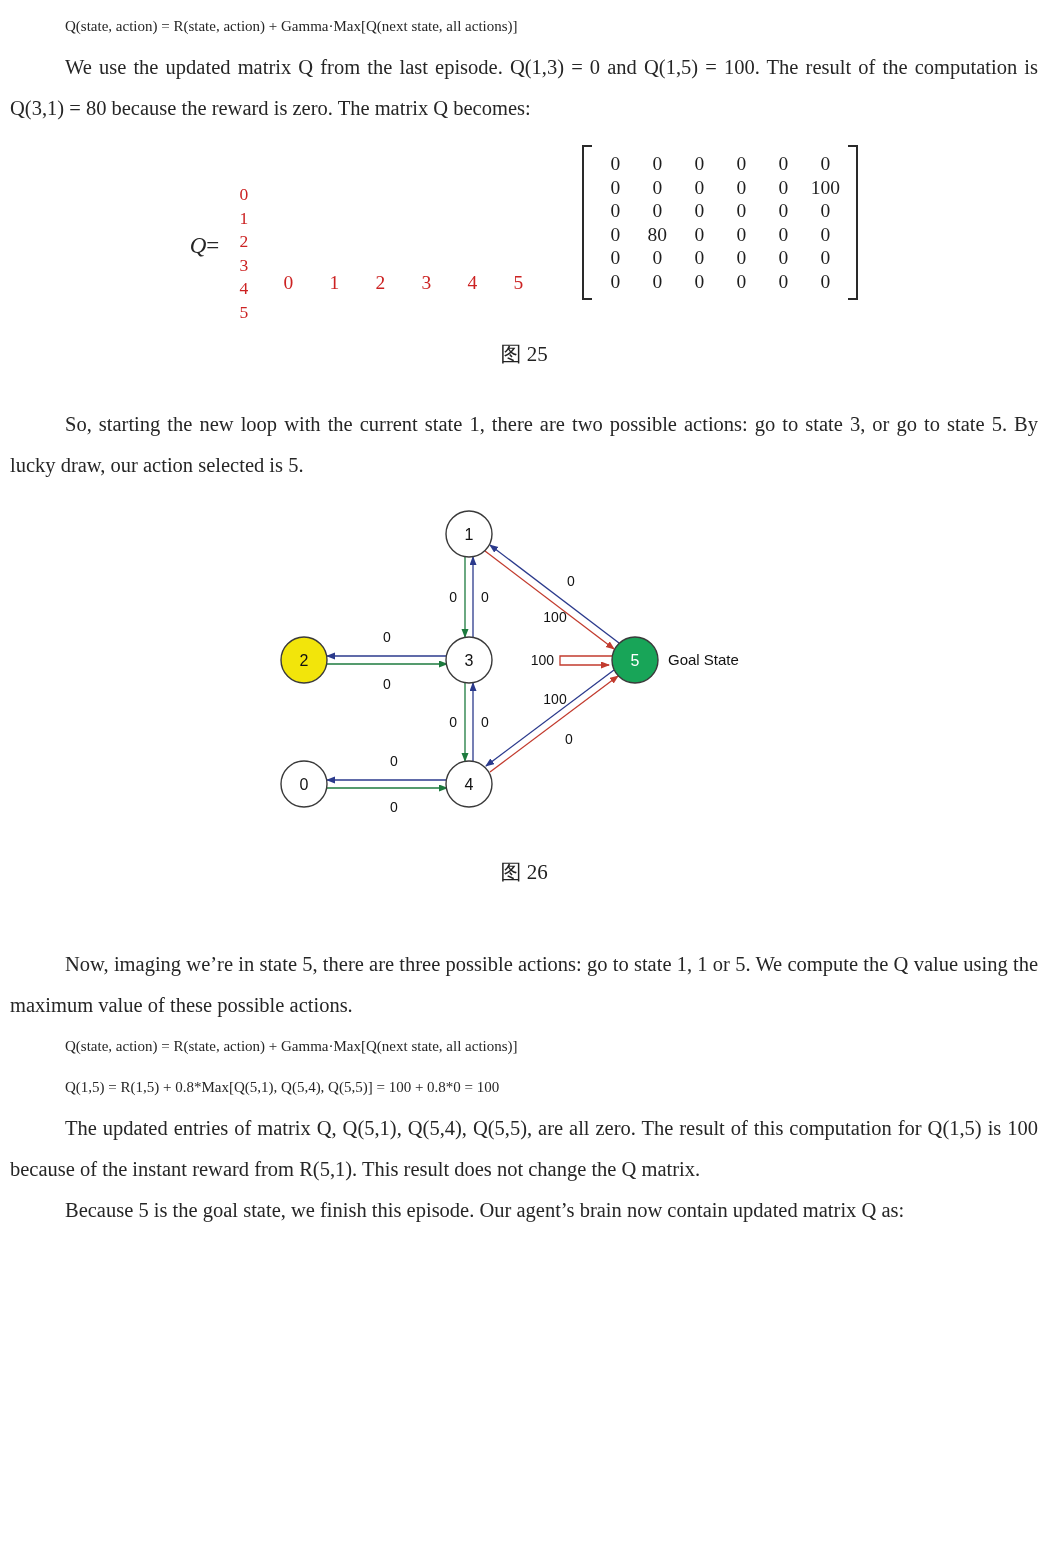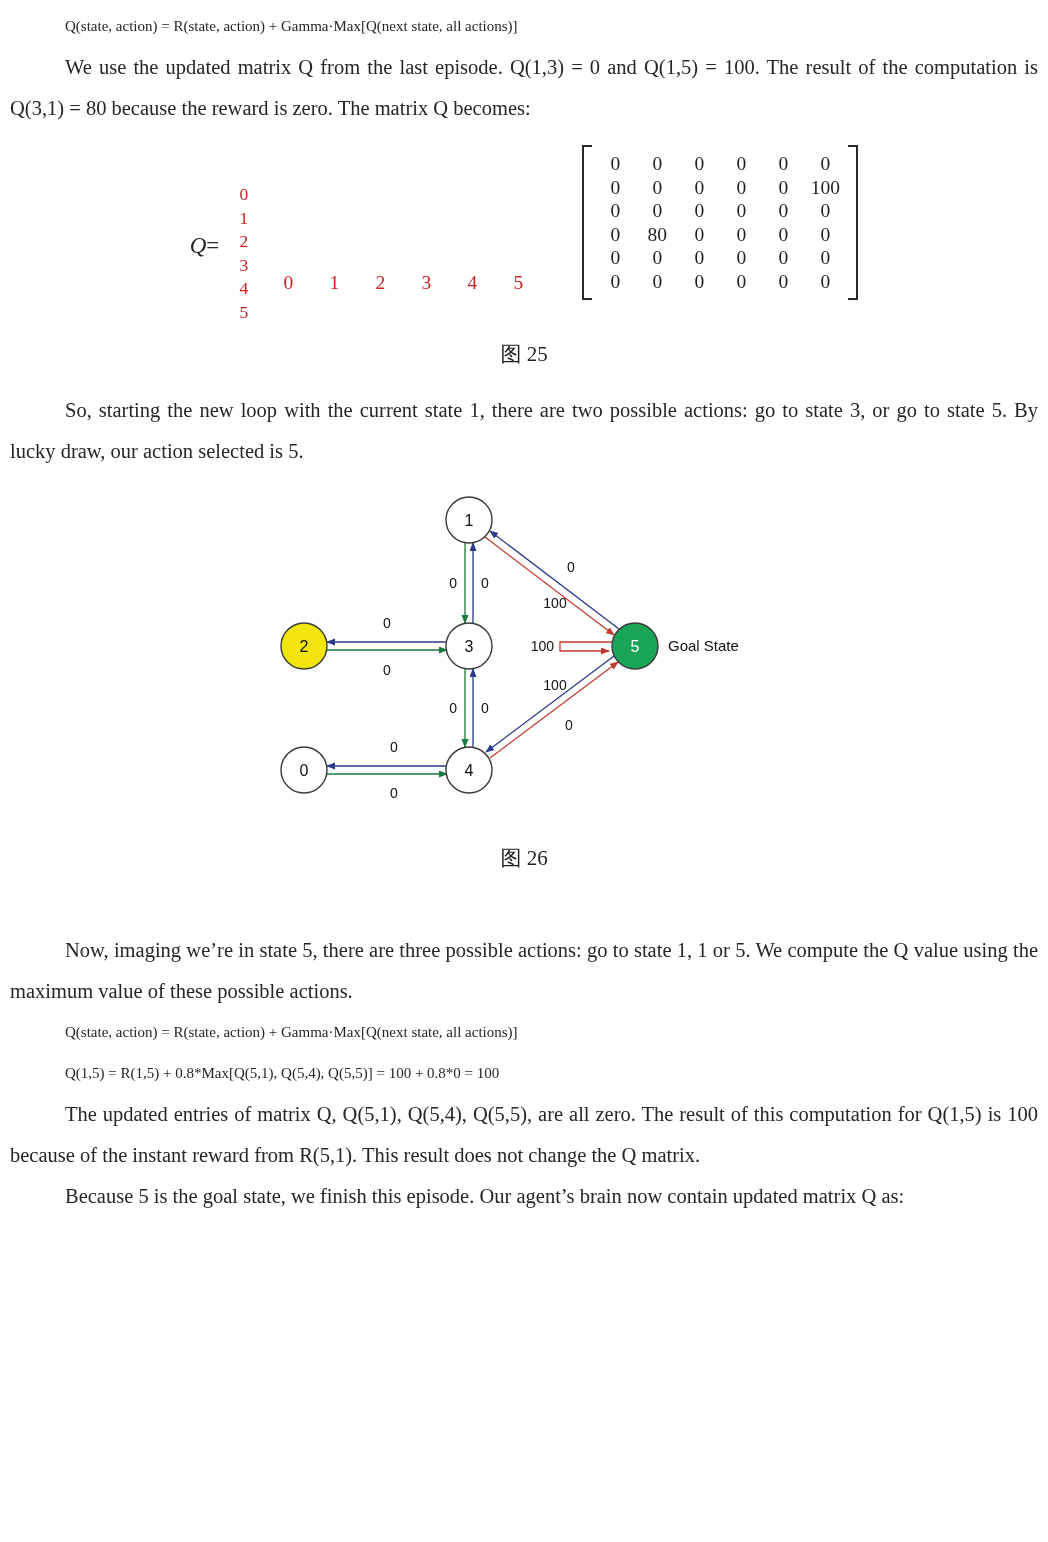--- a/index.html
+++ b/index.html
@@ -46,21 +46,21 @@
   .bracket-r { border-right:2px solid #2a2a2a; border-top:2px solid #2a2a2a; border-bottom:2px solid #2a2a2a; }
   .m-grid { padding:7px 2px; }
   .m-row { height:23.5px; line-height:23.5px; white-space:nowrap; }
   .m-cell {
     display:inline-block; width:42px; text-align:center;
     font-size:19.5px; color:#1e1e1e;
   }
 
   .fig-caption {
     text-align:center; font-size:21px;
-    margin:16px 0 22px 0; color:#222;
+    margin:16px 0 36px 0; color:#222;
   }
   .fig-caption.c26 { margin:26px 0 28px 0; }
 
   .spacer-30 { height:30px; }
 
   
   .figure26 { display:flex; justify-content:center; margin-top:14px; }
   .figure26 svg { display:block; }
   .node-circle { stroke:#3a3a3a; stroke-width:1.4; }
   .node-label {

